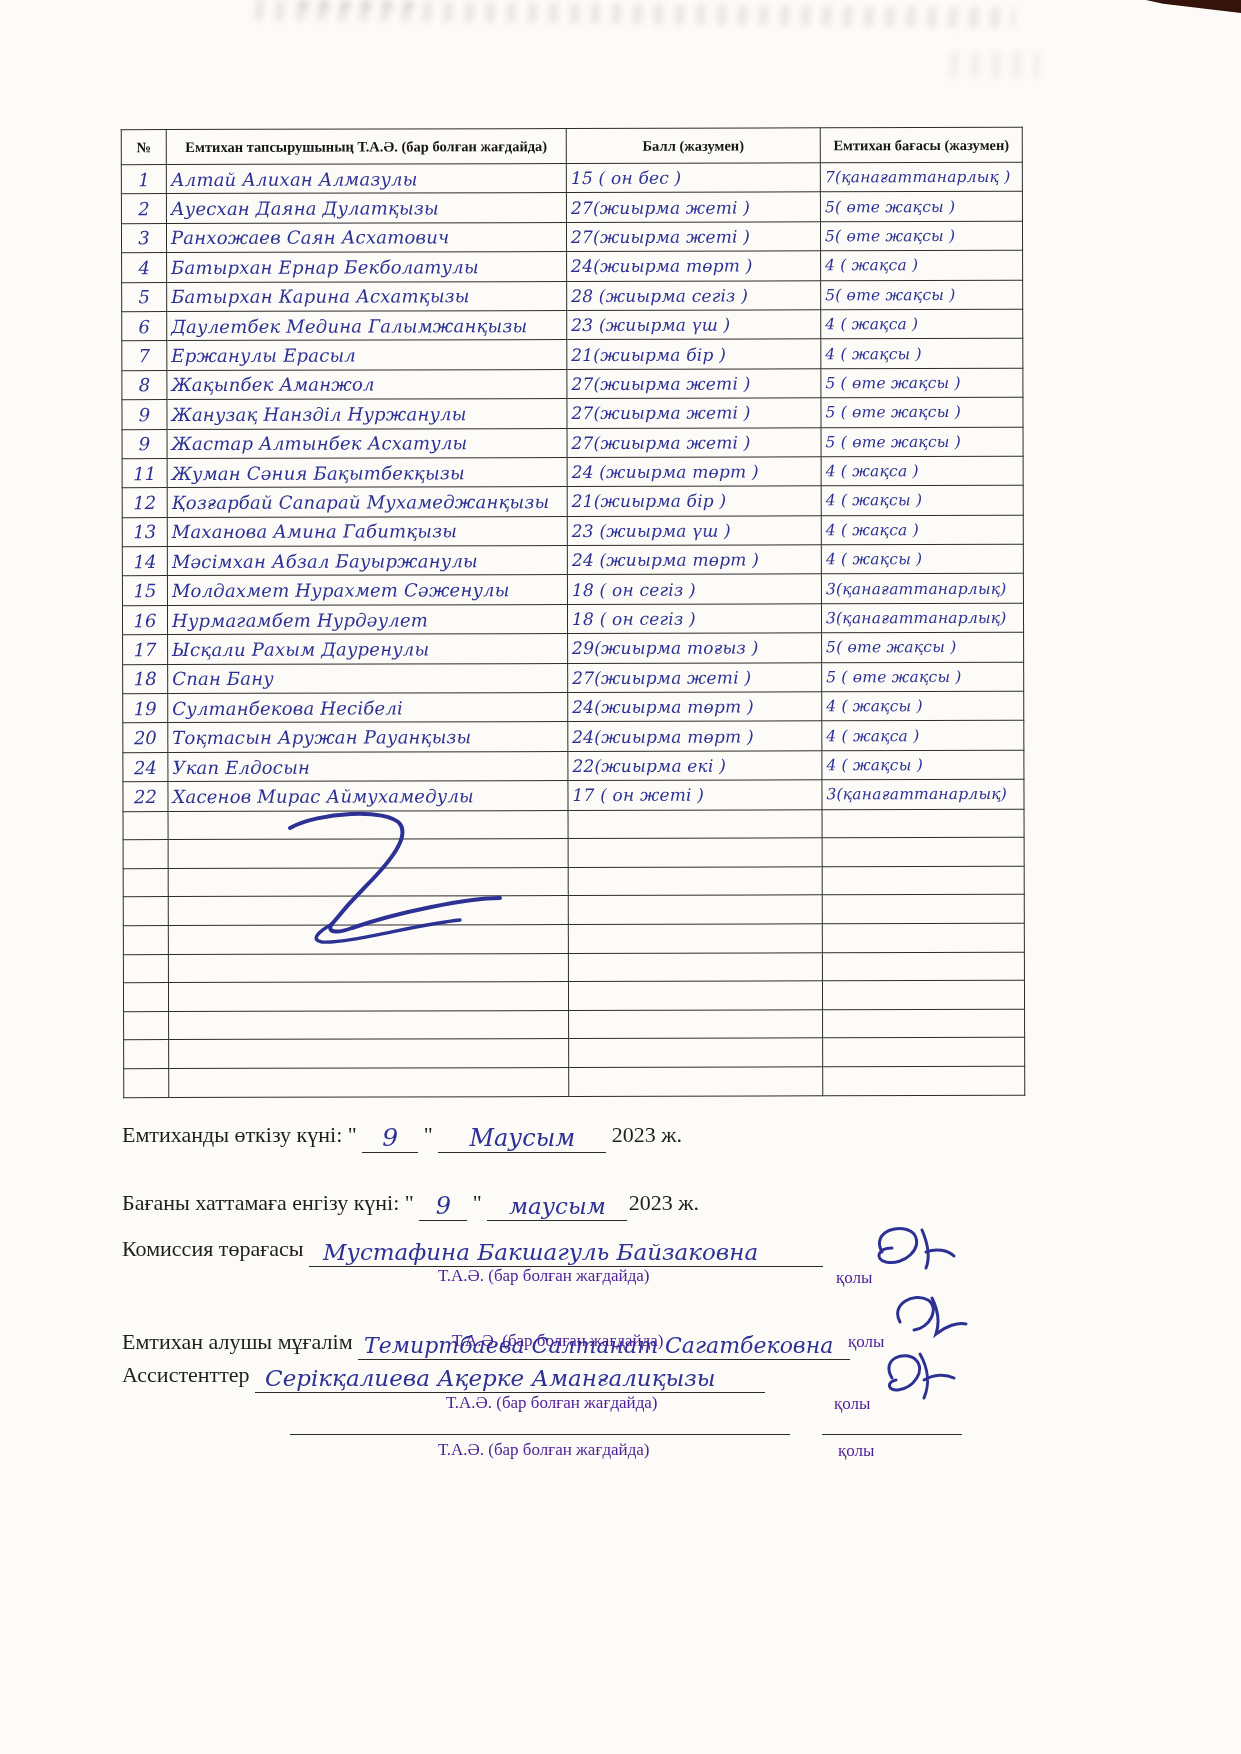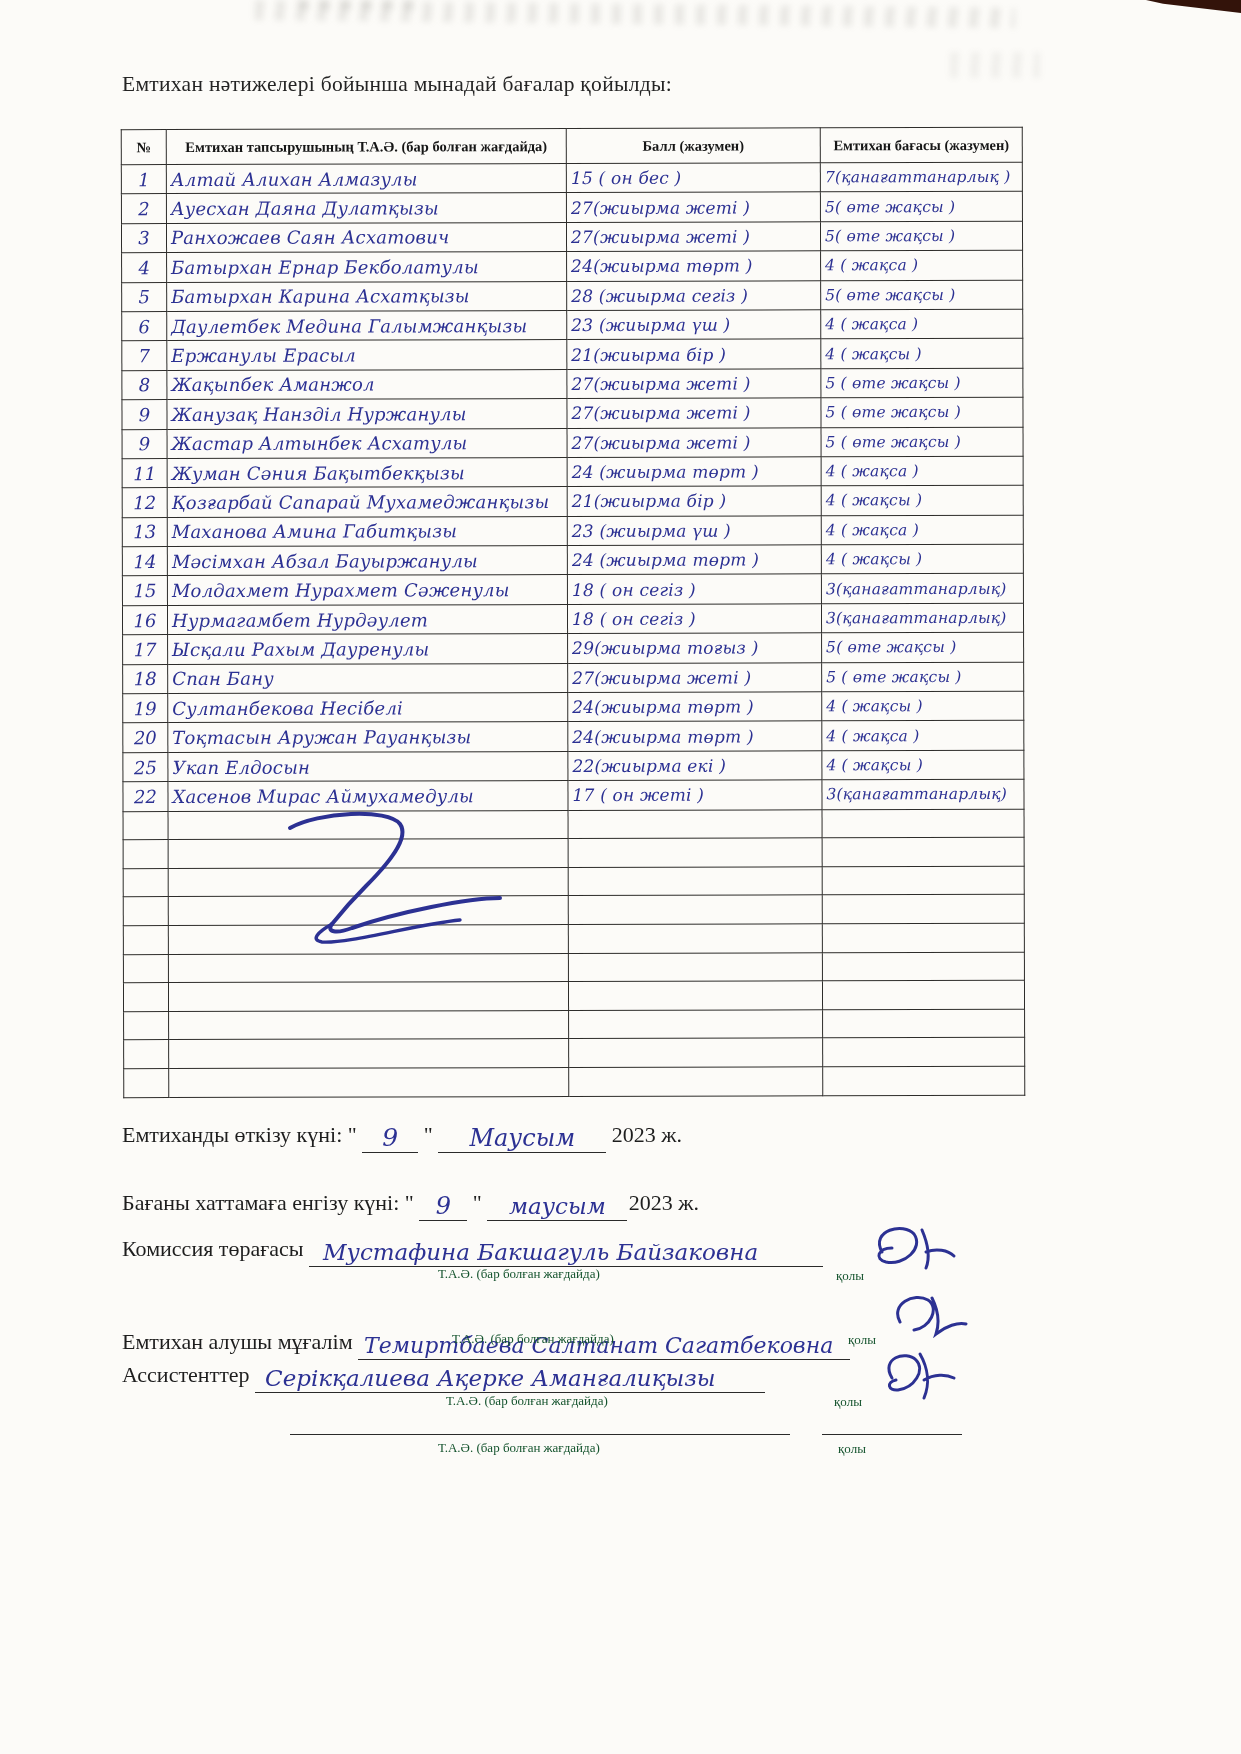--- a/index.html
+++ b/index.html
@@ -32,36 +32,35 @@
   td.name{font-size:18px;}
   td.score{font-size:17px;}
   td.grade{font-size:15.5px;}
   td.name,td.score,td.grade{letter-spacing:.2px;}
   
   .flourish{position:absolute;left:248px;top:802px;}
   
   .line-row{position:absolute;font-size:22px;white-space:nowrap;}
   .fill{display:inline-block;border-bottom:1.6px solid #2a2a2a;text-align:center;
         font-size:22px;line-height:1;padding-bottom:2px;vertical-align:-4px;}
-  .caption{position:absolute;font-size:13px;color:#14532d;white-space:nowrap;}
+  .caption{position:absolute;font-size:17px;color:#4c1d95;white-space:nowrap;}
   .sig{position:absolute;}
   .blank-line{position:absolute;border-bottom:1.6px solid #2a2a2a;}
   .q{font-size:22px;}
 </style>
 </head>
 <body>
 
 <div class="page">
 
   <div class="smudge smudge1"></div>
   <div class="smudge smudge2"></div>
   <div class="smudge smudge3"></div>
   <div class="wedge"></div>
 
-  <div class="title">Емтихан нәтижелері бойынша мынадай бағалар қойылды:</div>
 
   <table class="results">
     <colgroup>
         <col class="c-num">
         <col class="c-name">
         <col class="c-score">
         <col class="c-grade">
       </colgroup>
     <thead>
       <tr>
@@ -186,21 +185,21 @@
           <td class="score hand">24(жиырма төрт )</td>
           <td class="grade hand">4 ( жақсы )</td>
         </tr>
         <tr>
           <td class="row-number hand">20</td>
           <td class="name hand">Тоқтасын Аружан Рауанқызы</td>
           <td class="score hand">24(жиырма төрт )</td>
           <td class="grade hand">4 ( жақса )</td>
         </tr>
         <tr>
-          <td class="row-number hand">25</td>
+          <td class="row-number hand">24</td>
           <td class="name hand">Укап Елдосын</td>
           <td class="score hand">22(жиырма екі )</td>
           <td class="grade hand">4 ( жақсы )</td>
         </tr>
         <tr>
           <td class="row-number hand">22</td>
           <td class="name hand">Хасенов Мирас Аймухамедулы</td>
           <td class="score hand">17 ( он жеті )</td>
           <td class="grade hand">3(қанағаттанарлық)</td>
         </tr>

